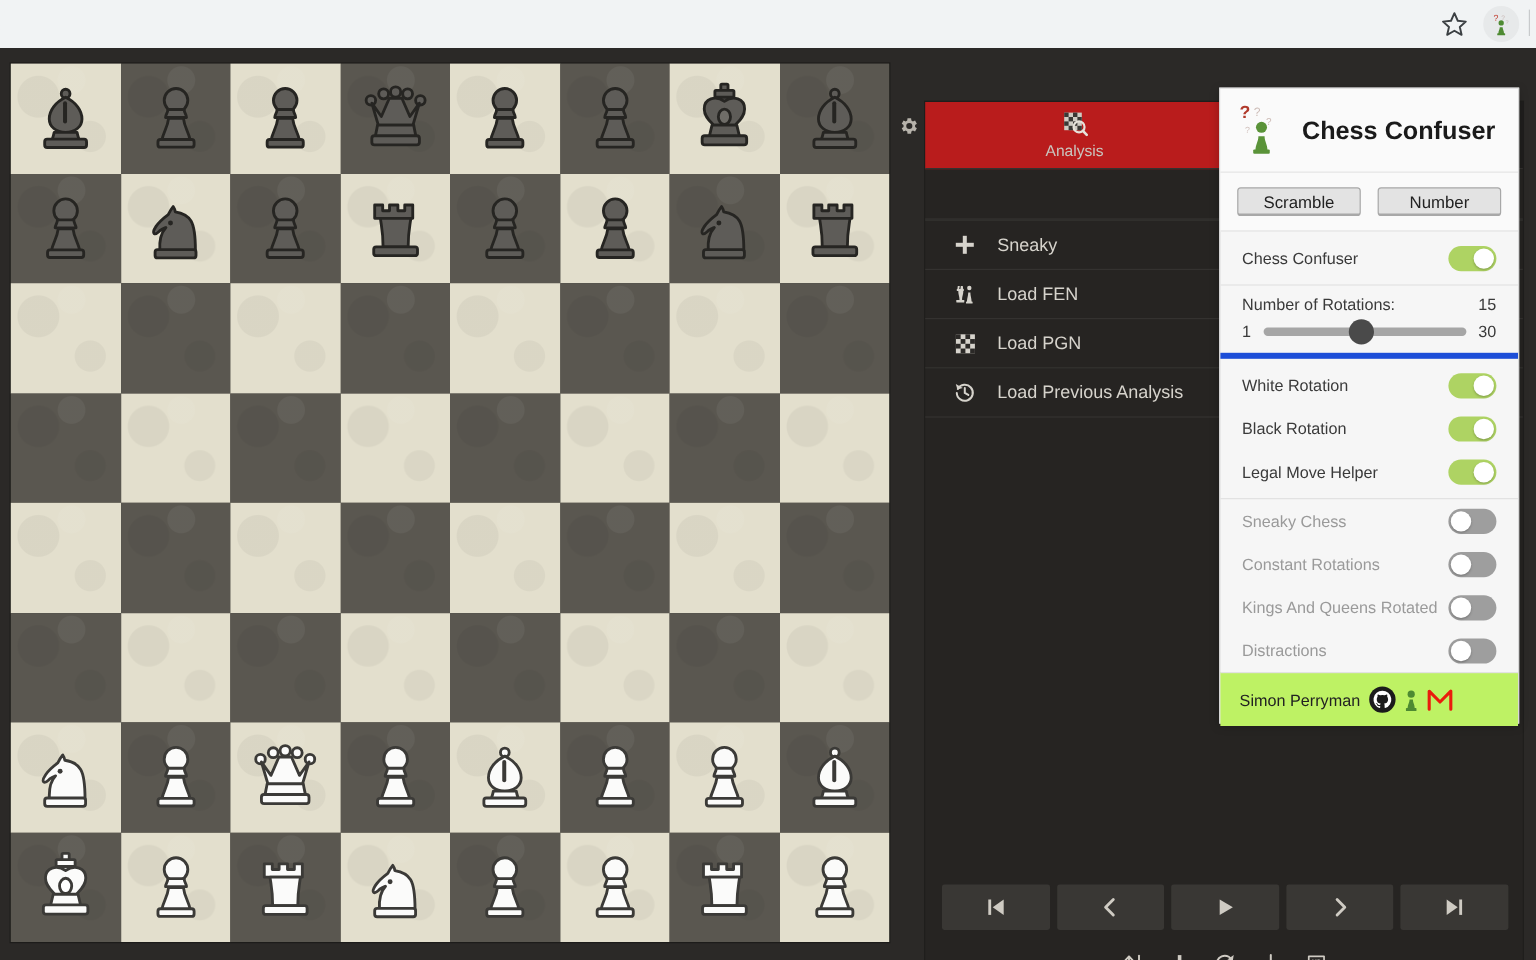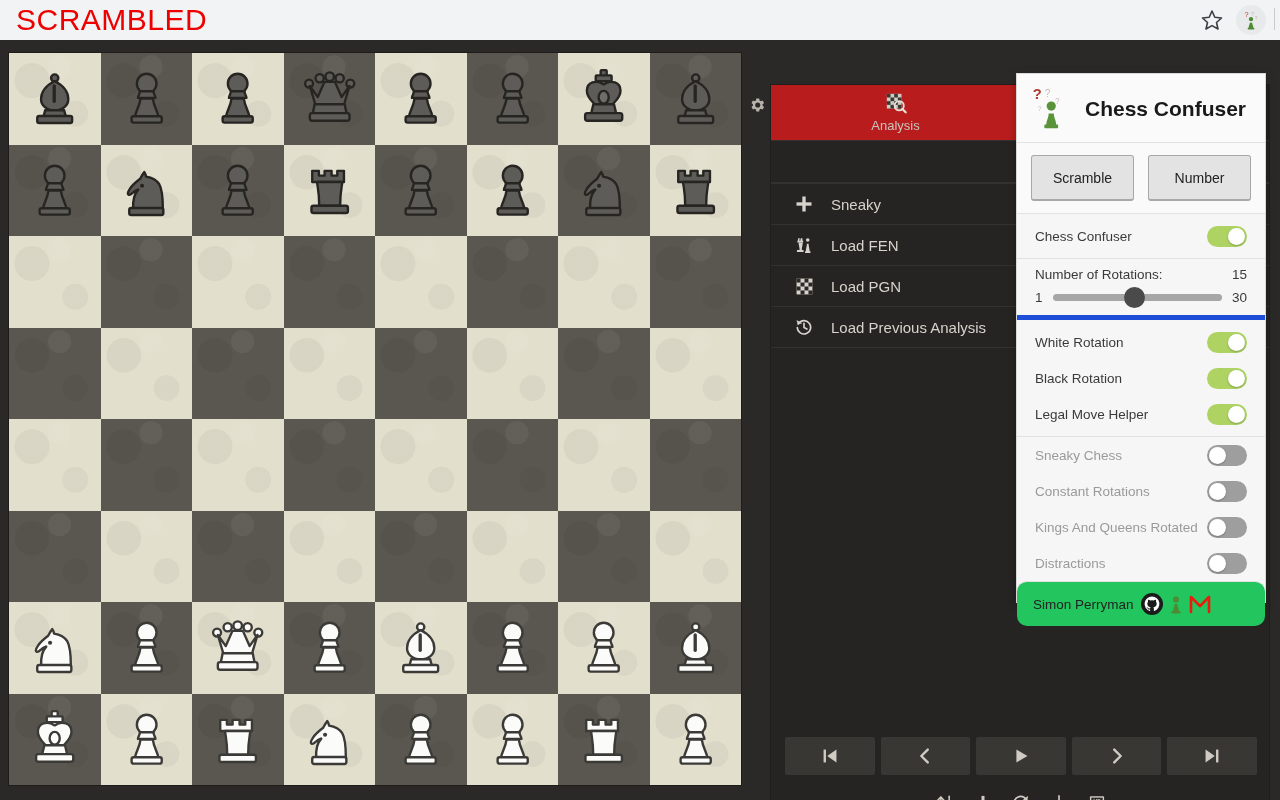--- a/index.html
+++ b/index.html
@@ -133,21 +133,21 @@
     display:flex; align-items:center; gap: 8px;
     padding: 10px 10px 8px 14px; border-bottom: 1px solid #e2e2e2;
     background: #fafafa;
   }
   .popup-title { font-size: 21px; font-weight: bold; color: #1a1a1a; }
   .popup-actions {
     display:flex; gap: 14px; padding: 12px 14px; border-bottom: 1px solid #e2e2e2;
     background: #fafafa;
   }
   .pbtn {
-    flex: 1; height: 46px; background: #e3e3e3;
+    flex: 1; height: 24px; background: #e3e3e3;
     border: 1px solid #a8a8a8; border-bottom-width: 2px;
     border-radius: 3px; font-size: 14px; color: #222; cursor: pointer;
     font-family: "Liberation Sans", sans-serif;
   }
   .prow {
     display:flex; align-items:center; justify-content: space-between;
     padding: 0 18px; height: 36px; font-size: 13.5px; color: #3a3a3a;
   }
   .prow.dim { color: #9a9a9a; }
   .sect { padding: 4px 0; border-bottom: 1px solid #e2e2e2; }
@@ -175,33 +175,32 @@
   .slider-track {
     position: relative; flex: 1; height: 7px; border-radius: 4px;
     background: #a6a6a6; cursor: pointer;
   }
   .slider-thumb {
     position:absolute; top: -7px; left: 44%;
     width: 21px; height: 21px; border-radius: 50%; background: #4a4a4a;
   }
   .popup-footer {
     margin-top: auto; display:flex; align-items:center; gap: 0;
-    padding: 10px 16px; border-top: 1px solid #e2e2e2; background: #22c55e; border-radius: 10px;
+    padding: 10px 16px; border-top: 1px solid #e2e2e2; background: #bef264;
   }
   .footer-name { font-size: 13.5px; color: #222; margin-right: 6px; }
   .fic { width: 24px; height: 24px; cursor:pointer; display:block; }
 </style>
 </head>
 <body>
 
 <div id="root">
 
   <div class="browser-bar">
     <div class="omnibox-strip"></div>
-    <div class="scrambled-title">SCRAMBLED</div>
     <div class="star-btn">
       <svg viewBox="0 0 24 24" width="24" height="24" fill="none" stroke="#3c4043" stroke-width="1.6" stroke-linejoin="round">
         <polygon points="12,3 14.8,9.3 21.5,10 16.5,14.5 18,21 12,17.6 6,21 7.5,14.5 2.5,10 9.2,9.3"></polygon>
       </svg>
     </div>
     <div class="ext-btn">
       <svg viewBox="0 0 24 24" width="22" height="22">
         <text x="5" y="9" font-size="8" fill="#c0392b" font-family="Liberation Sans, sans-serif">?</text>
         <text x="12" y="8" font-size="6" fill="#c9b9b6" font-family="Liberation Sans, sans-serif">?</text>
         <text x="16" y="12" font-size="5" fill="#c9b9b6" font-family="Liberation Sans, sans-serif">?</text>

